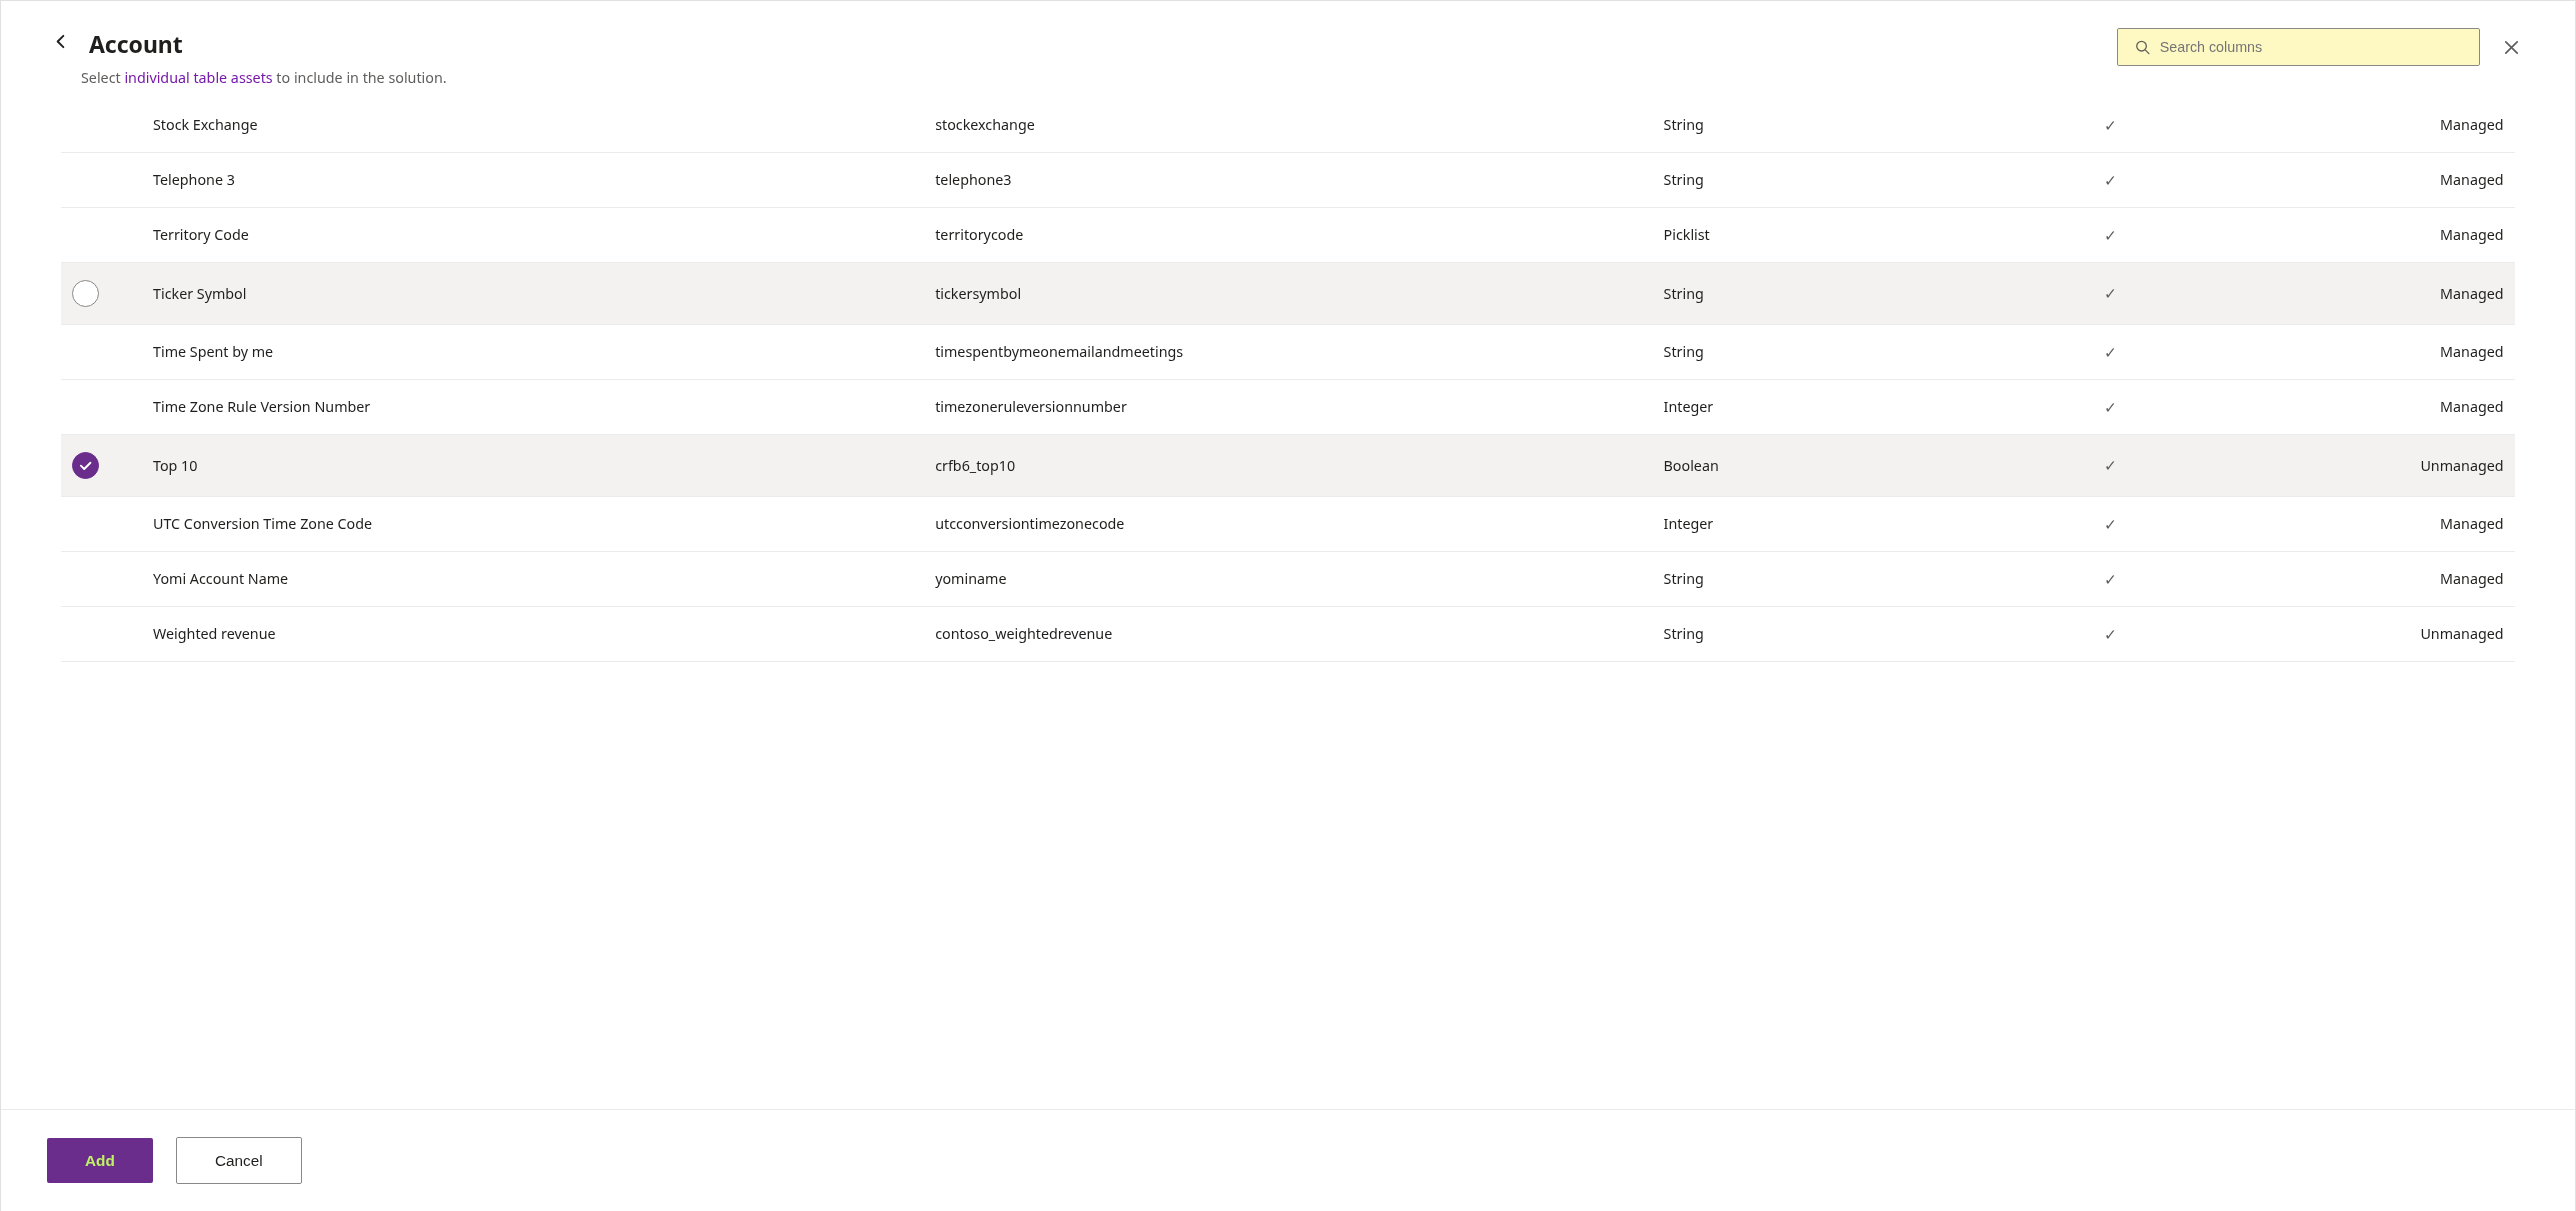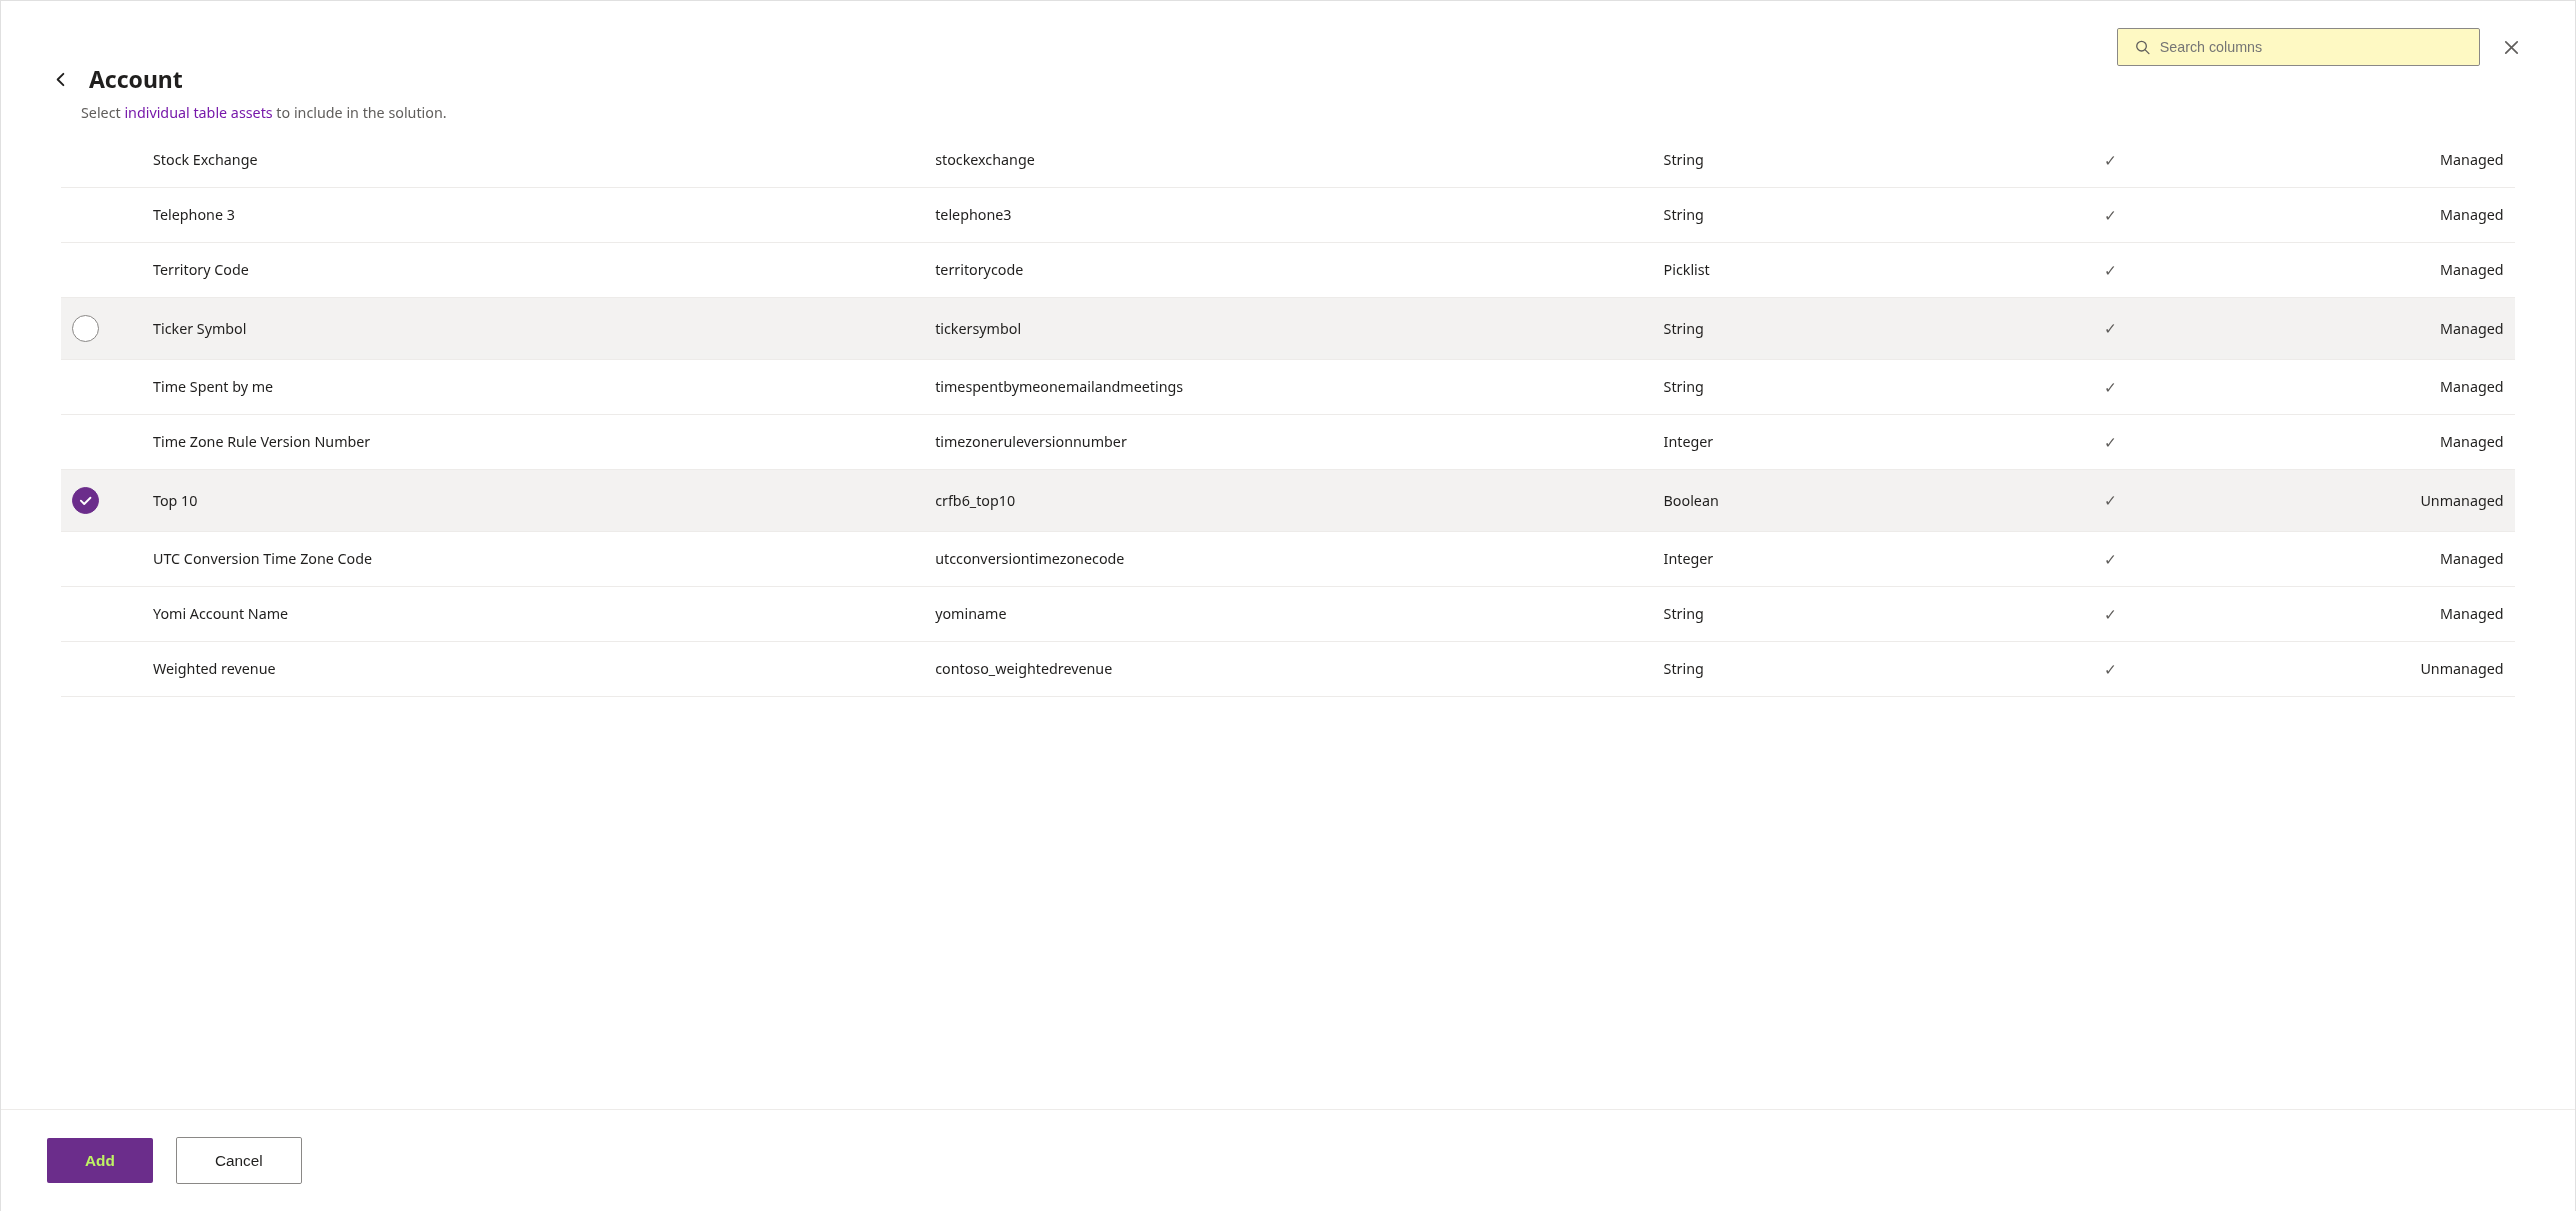--- a/index.html
+++ b/index.html
@@ -33,23 +33,22 @@
     }
 
     .header-left {
       display: flex;
       flex-direction: column;
       gap: 7.6px;
     }
 
     .title-row {
       display: flex;
-      align-items: center;
+      align-items: flex-start;
       gap: 15.3px;
-      margin-top: 35px;
     }
 
     .back-btn {
       background: none;
       border: none;
       cursor: pointer;
       display: flex;
       align-items: center;
       color: #201f1e;
       padding: 3.8px;

